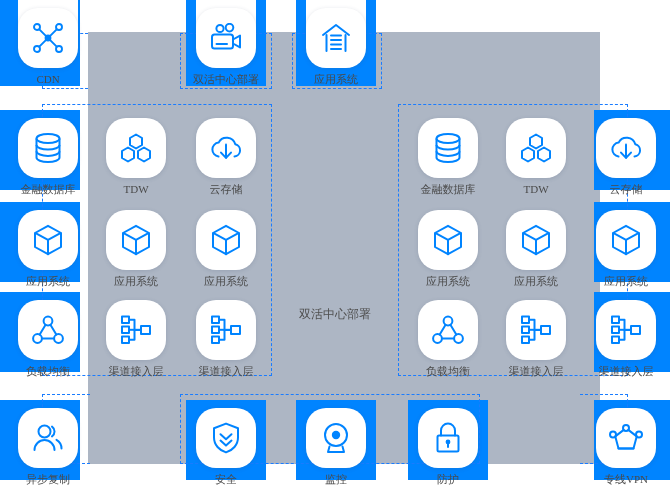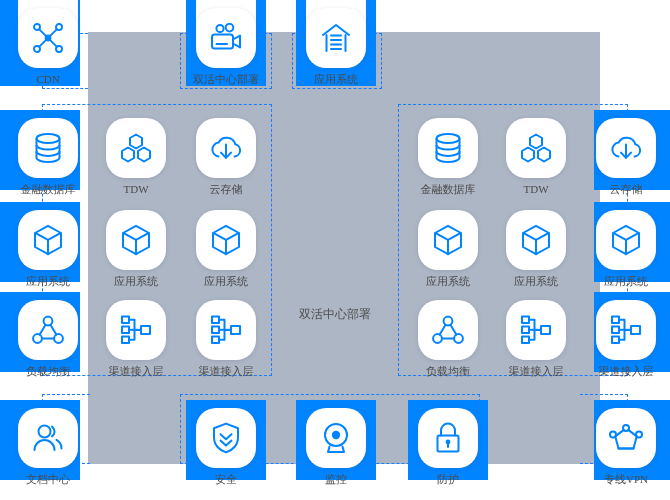--- a/index.html
+++ b/index.html
@@ -375,21 +375,21 @@
   <div id="nodes-bottom">
       <div class="node" style="left: 12px; top: 408px;">
         <div class="tile">
           <svg width="32" height="30" viewBox="0 0 32 30" fill="none" stroke="#0084ff" stroke-width="2" stroke-linecap="round">
       <circle cx="12.5" cy="8.5" r="6"></circle>
       <path d="M2.5 27 A10 10 0 0 1 22.5 27"></path>
       <path d="M20 3.6 A6 6 0 0 1 20 13.4"></path>
       <path d="M24.5 16.8 A10 10 0 0 1 29.5 25.4"></path>
           </svg>
         </div>
-        <div class="lbl">文档中心</div>
+        <div class="lbl">异步复制</div>
       </div>
       <div class="node" style="left: 190px; top: 408px;">
         <div class="tile">
           <svg width="28" height="32" viewBox="0 0 28 32" fill="none" stroke="#0084ff" stroke-width="2" stroke-linecap="round" stroke-linejoin="round">
       <path d="M14 1.6 L26 6.2 V15.5 C26 23 20.6 28.4 14 30.4
                C7.4 28.4 2 23 2 15.5 V6.2 Z"></path>
       <path d="M8.5 12.2 L14 17.2 L19.5 12.2"></path>
       <path d="M8.5 18.6 L14 23.6 L19.5 18.6"></path>
           </svg>
         </div>

